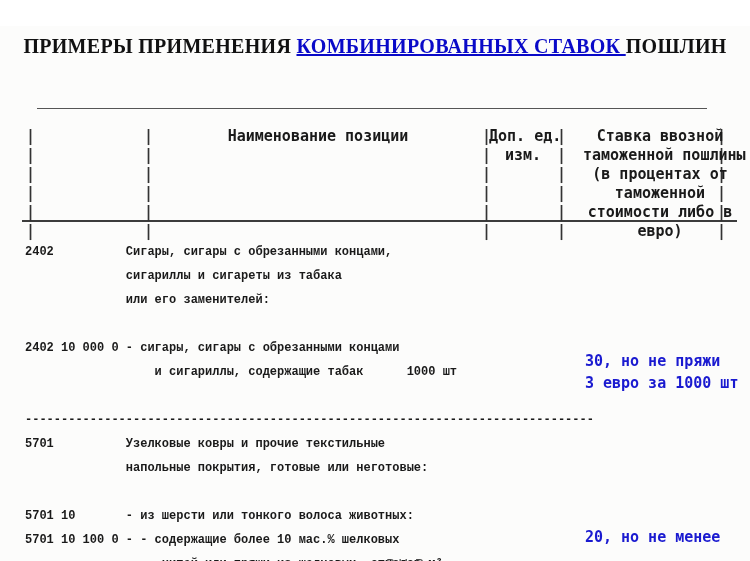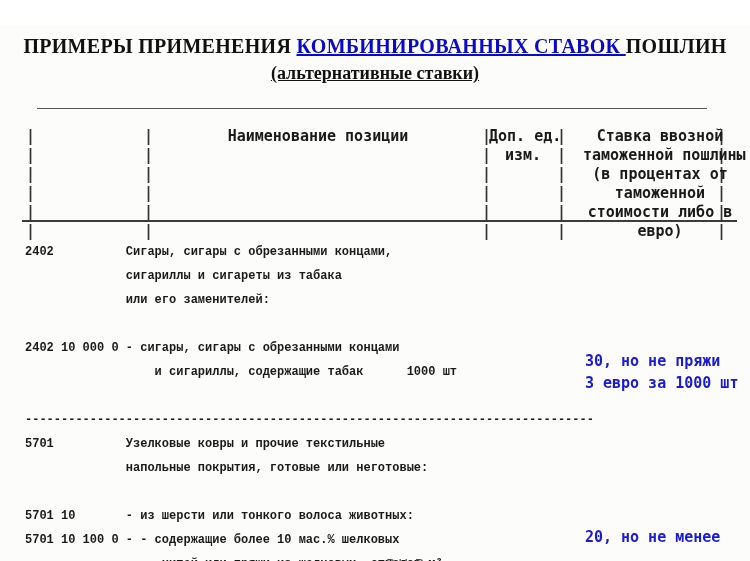--- a/index.html
+++ b/index.html
@@ -52,21 +52,20 @@
     font-family:"Liberation Sans",sans-serif;font-size:14px;color:#333;
   }
 </style>
 </head>
 <body>
 
 <div class="slide">
 
   <div class="title-wrap">
     <div class="title-line1"><span>ПРИМЕРЫ ПРИМЕНЕНИЯ </span><span class="title-link">КОМБИНИРОВАННЫХ СТАВОК </span><span>ПОШЛИН</span></div>
-    <div class="title-line2">(альтернативные ставки)</div>
   </div>
 
   <div class="rule-top"></div>
   <div class="rule-bottom"></div>
 
   <pre class="hdr pipes pipe1">|
 |
 |
 |
 |

